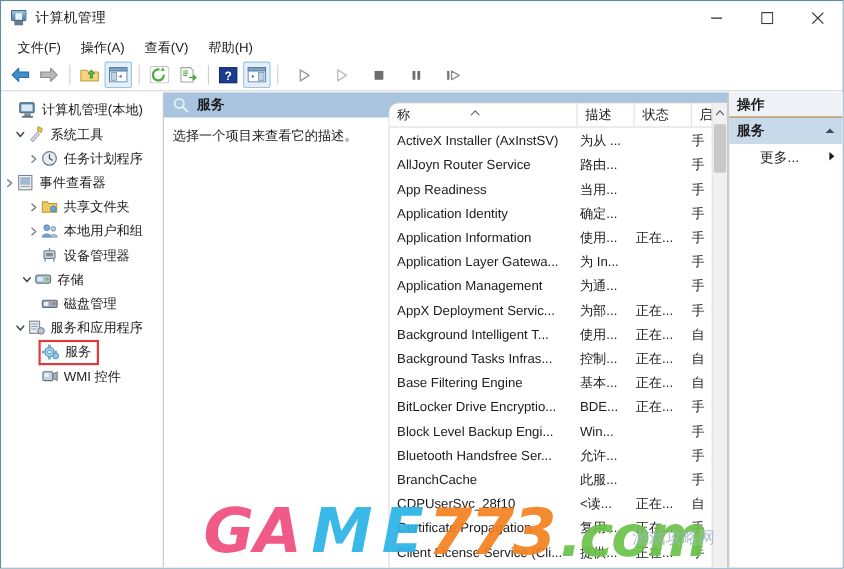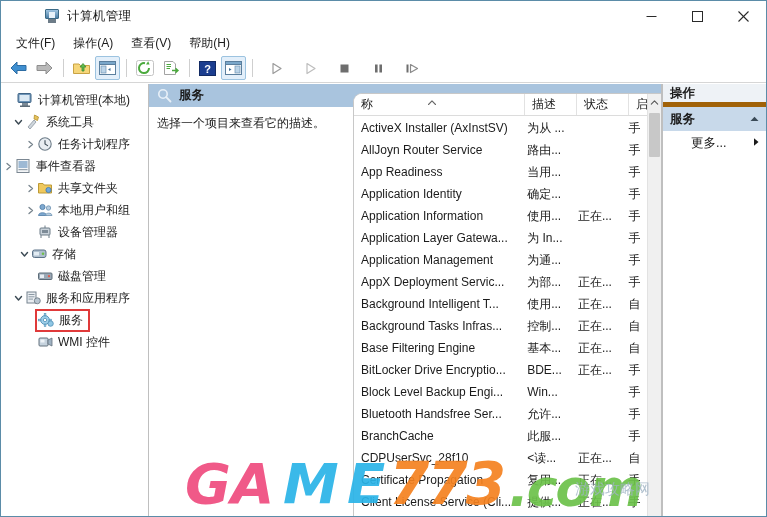--- a/index.html
+++ b/index.html
@@ -17,21 +17,20 @@
     border: 1px solid #5b8ca8;
     overflow: hidden;
   }
 
   
   #titlebar {
     height: 31px;
     display: flex; align-items: center;
     background: #ffffff;
     position: relative;
-    margin-left: 35px;
   }
   #title-icon {
     margin-left: 8px; margin-right: 6px;
     width: 17px; height: 17px;
     position: relative;
     flex: 0 0 auto;
   }
   .mon-body {
     position: absolute; left: 1px; top: 1px;
     width: 14px; height: 10px;
@@ -262,21 +261,21 @@
     flex: 0 0 auto;
     background: #ffffff;
     border-left: 1px solid #bfbfbf;
     position: relative;
   }
   #act-header {
     height: 23px;
     display: flex; align-items: center;
     padding-left: 7px;
     background: #eef2f6;
-    border-bottom: 5px solid #a16207;
+    border-bottom: 1px solid #a16207;
     font-size: 12.5px; color: #1b1b1b; font-weight: bold;
   }
   .act-group-title {
     height: 24px;
     display: flex; align-items: center;
     padding: 0 6px 0 7px;
     background: #c8d9ea;
     font-size: 12.5px; color: #1b1b1b;
     font-weight: bold;
     justify-content: space-between;

